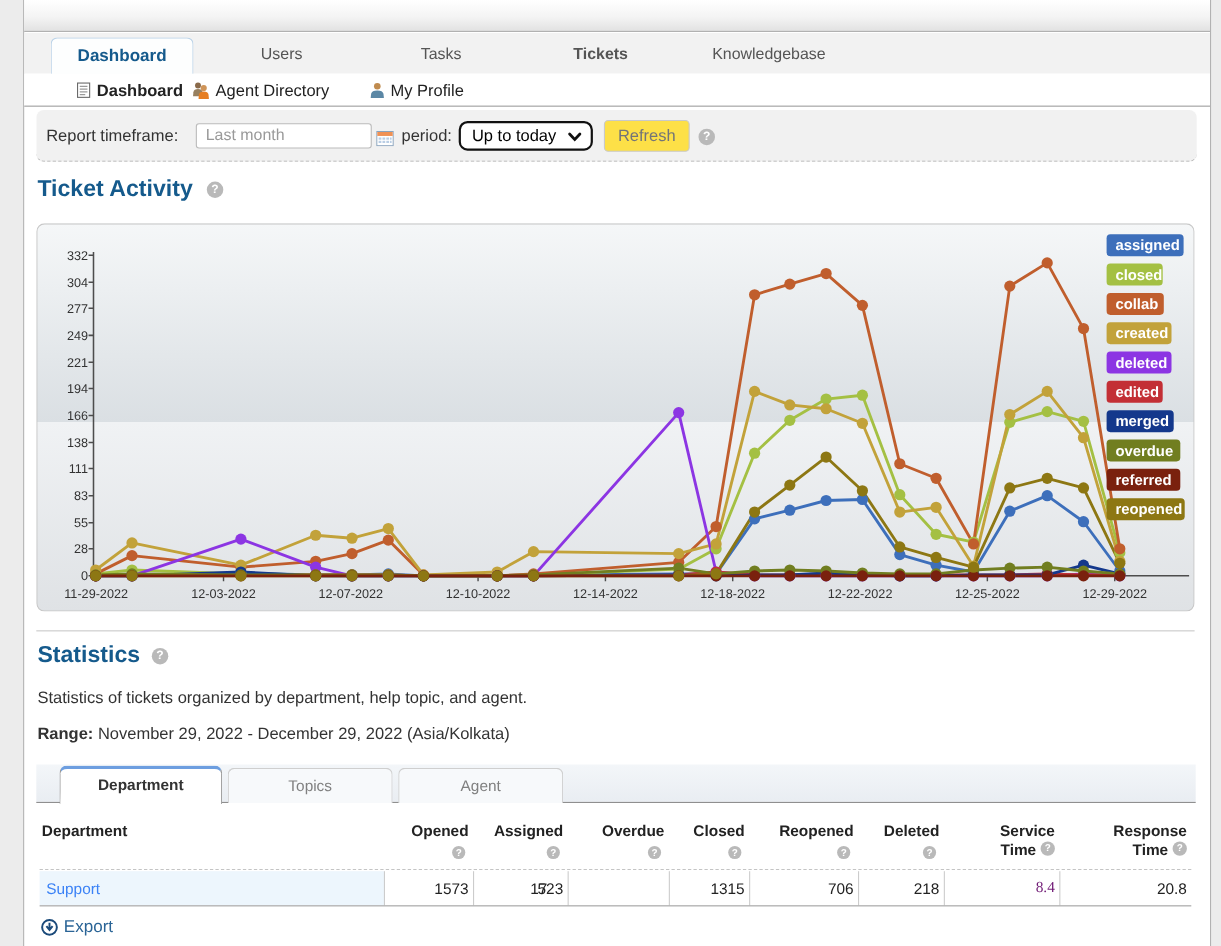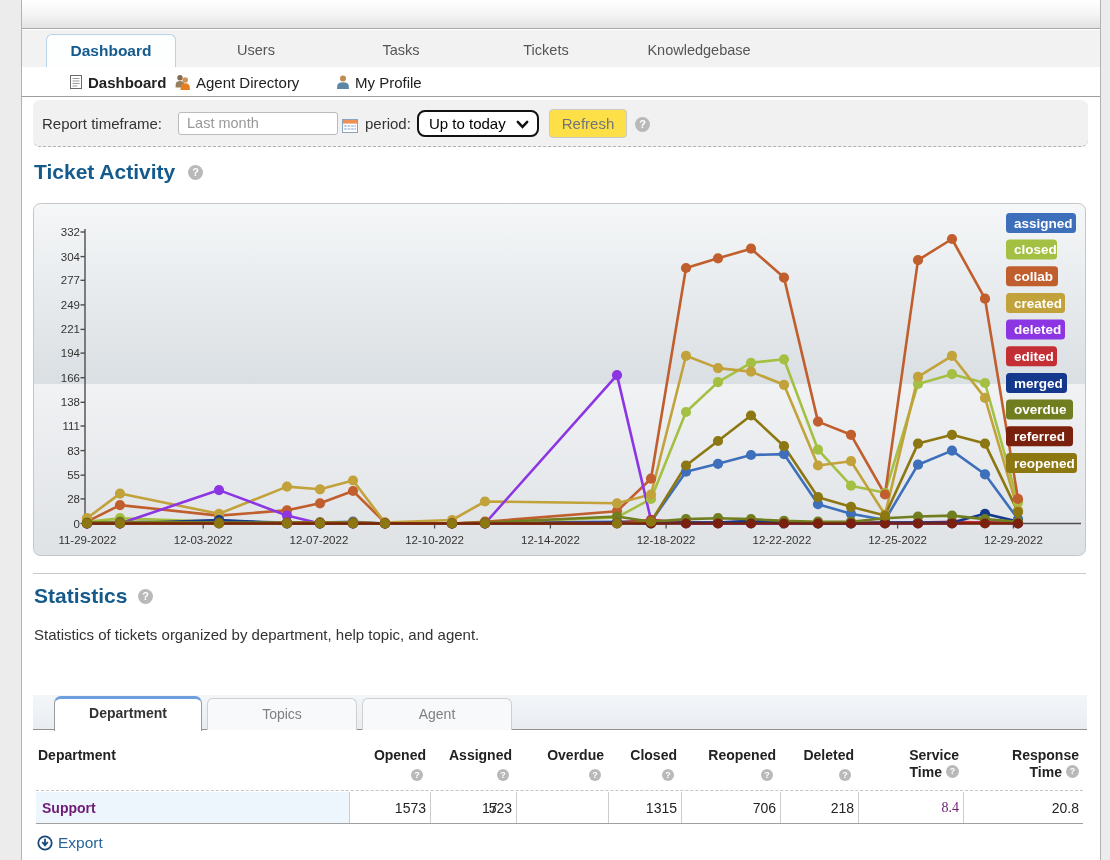--- a/index.html
+++ b/index.html
@@ -9,21 +9,21 @@
 .abs { position:absolute; }
 
 </style></head><body>
 <div id="page">
     <div id="container">
 <div class="abs" style="left:0;top:0;width:1078px;height:29px;background:linear-gradient(#ffffff, #f4f4f4 55%, #e2e2e2);border-bottom:1px solid #a9a9a9;"></div>
 <div class="abs" style="left:0;top:30px;width:1078px;height:37px;background:#f2f2f2;"></div>
 <div class="abs" style="left:24px;top:34px;width:130px;height:34px;background:#fdfefe;border:1px solid #b9d2e8;border-bottom:none;border-radius:6px 6px 0 0;color:#155a8c;font-weight:bold;font-size:15.5px;text-align:center;line-height:32px;">Dashboard</div>
 <div class="abs" style="left:169px;top:34px;width:130px;height:33px;color:#555;font-size:14.5px;text-align:center;line-height:32px;">Users</div>
 <div class="abs" style="left:314px;top:34px;width:130px;height:33px;color:#555;font-size:14.5px;text-align:center;line-height:32px;">Tasks</div>
-<div class="abs" style="left:459px;top:34px;width:130px;height:33px;color:#555;font-size:14.5px;text-align:center;line-height:32px;">Tickets</div>
+<div class="abs" style="left:459px;top:34px;width:130px;height:33px;color:#555;font-size:14.5px;text-align:center;line-height:32px;font-weight:bold;">Tickets</div>
 <div class="abs" style="left:612px;top:34px;width:130px;height:33px;color:#555;font-size:14.5px;text-align:center;line-height:32px;">Knowledgebase</div>
 <div class="abs" style="left:0;top:67px;width:1078px;height:30px;background:#fff;border-bottom:1px solid #9d9d9d;"></div>
 <svg class="abs" style="left:46px;top:74px;" width="16" height="16" viewBox="0 0 16 16">
 <rect x="2.5" y="1.5" width="11" height="13" fill="#ffffff" stroke="#6a6a6a" stroke-width="1"></rect>
 <line x1="4.5" y1="4.5" x2="11.5" y2="4.5" stroke="#9a9a9a" stroke-width="1"></line>
 <line x1="4.5" y1="7" x2="11.5" y2="7" stroke="#9a9a9a" stroke-width="1"></line>
 <line x1="4.5" y1="9.5" x2="11.5" y2="9.5" stroke="#9a9a9a" stroke-width="1"></line>
 <line x1="4.5" y1="12" x2="9.5" y2="12" stroke="#9a9a9a" stroke-width="1"></line>
 </svg>
 <div class="abs" style="left:66px;top:74px;font-size:15px;font-weight:bold;color:#222;">Dashboard</div>
@@ -377,20 +377,21 @@
 <rect x="973" y="223.2" width="67" height="20" rx="3.5" fill="#7a210e"></rect>
 <text x="981" y="237.8" font-size="13.5" font-weight="bold" fill="#fff" font-family="Liberation Sans, sans-serif">referred</text>
 <rect x="973" y="249.9" width="71" height="20" rx="3.5" fill="#8d7713"></rect>
 <text x="981" y="264.5" font-size="13.5" font-weight="bold" fill="#fff" font-family="Liberation Sans, sans-serif">reopened</text>
 <rect x="0.5" y="0.5" width="1052" height="352" rx="7" fill="none" stroke="#c6c6c6" stroke-width="1"></rect>
 </svg>
 <div class="abs" style="left:11px;top:573px;width:1053px;height:1px;background:#c9c9c9;"></div>
 <div class="abs" style="left:12px;top:584px;font-size:21px;font-weight:bold;color:#155a8c;">Statistics</div>
 <div style="position:absolute;left:116px;top:589px;width:15px;height:15px;border-radius:50%;background:#b9b9b9;color:#fff;font-size:11px;font-weight:bold;text-align:center;line-height:15px;">?</div>
 <div class="abs" style="left:12px;top:626px;font-size:15px;color:#333;">Statistics of tickets organized by department, help topic, and agent.</div>
+<div class="abs" style="left:12px;top:659px;font-size:15px;color:#333;"><b>Range:</b> November 29, 2022 - December 29, 2022 (Asia/Kolkata)</div>
 <div class="abs" style="left:11px;top:695px;width:1054px;height:35px;background:linear-gradient(#f3f6f9,#e9edf2);border-bottom:1px solid #8f8f8f;"></div>
 <div class="abs" style="left:185px;top:698px;width:150px;height:32px;background:#f7f9fb;border:1px solid #cfcfcf;border-bottom:none;border-radius:6px 6px 0 0;color:#808080;font-size:14px;text-align:center;line-height:30px;">Topics</div>
 <div class="abs" style="left:340px;top:698px;width:150px;height:32px;background:#f7f9fb;border:1px solid #cfcfcf;border-bottom:none;border-radius:6px 6px 0 0;color:#808080;font-size:14px;text-align:center;line-height:30px;">Agent</div>
 <div class="abs" style="left:32px;top:696px;width:148px;height:35px;background:#fff;border:1px solid #9a9a9a;border-top:3px solid #6d9ee0;border-bottom:none;border-radius:7px 7px 0 0;color:#333;font-weight:bold;font-size:14px;text-align:center;line-height:29px;">Department</div>
 <div class="abs" style="left:16px;top:747px;font-size:14px;font-weight:bold;color:#222;">Department</div>
 <div class="abs" style="left:254px;top:747px;width:150px;text-align:right;font-size:14px;font-weight:bold;color:#222;">Opened</div>
 <div style="position:absolute;left:389px;top:769px;width:12px;height:12px;border-radius:50%;background:#b9b9b9;color:#fff;font-size:9px;font-weight:bold;text-align:center;line-height:12px;">?</div>
 <div class="abs" style="left:340px;top:747px;width:150px;text-align:right;font-size:14px;font-weight:bold;color:#222;">Assigned</div>
 <div style="position:absolute;left:475px;top:769px;width:12px;height:12px;border-radius:50%;background:#b9b9b9;color:#fff;font-size:9px;font-weight:bold;text-align:center;line-height:12px;">?</div>
 <div class="abs" style="left:432px;top:747px;width:150px;text-align:right;font-size:14px;font-weight:bold;color:#222;">Overdue</div>
@@ -402,21 +403,21 @@
 <div class="abs" style="left:682px;top:747px;width:150px;text-align:right;font-size:14px;font-weight:bold;color:#222;">Deleted</div>
 <div style="position:absolute;left:817px;top:769px;width:12px;height:12px;border-radius:50%;background:#b9b9b9;color:#fff;font-size:9px;font-weight:bold;text-align:center;line-height:12px;">?</div>
 <div class="abs" style="left:787px;top:747px;width:150px;text-align:right;font-size:14px;font-weight:bold;color:#222;">Service</div>
 <div class="abs" style="left:770px;top:764px;width:150px;text-align:right;font-size:14px;font-weight:bold;color:#222;">Time</div>
 <div style="position:absolute;left:924px;top:765px;width:13px;height:13px;border-radius:50%;background:#b9b9b9;color:#fff;font-size:9px;font-weight:bold;text-align:center;line-height:13px;">?</div>
 <div class="abs" style="left:907px;top:747px;width:150px;text-align:right;font-size:14px;font-weight:bold;color:#222;">Response</div>
 <div class="abs" style="left:890px;top:764px;width:150px;text-align:right;font-size:14px;font-weight:bold;color:#222;">Time</div>
 <div style="position:absolute;left:1044px;top:765px;width:13px;height:13px;border-radius:50%;background:#b9b9b9;color:#fff;font-size:9px;font-weight:bold;text-align:center;line-height:13px;">?</div>
 <div class="abs" style="left:14px;top:790px;width:1047px;height:0;border-top:1px dashed #c4c4c4;"></div>
 <div class="abs" style="left:14px;top:792px;width:313px;height:31px;background:#edf6fd;"></div>
-<div class="abs" style="left:20px;top:800px;font-size:14px;font-weight:bold;color:#701a75;">Support</div>
+<div class="abs" style="left:20px;top:800px;font-size:14px;font-weight:normal;color:#3b82f6;">Support</div>
 <div class="abs" style="left:282px;top:800px;width:122px;text-align:right;font-size:14px;color:#222;">1573</div>
 <div class="abs" style="left:368px;top:800px;width:122px;text-align:right;font-size:14px;color:#222;">523</div>
 <div class="abs" style="left:460px;top:800px;width:122px;text-align:left;font-size:14px;color:#222;">17</div>
 <div class="abs" style="left:533px;top:800px;width:122px;text-align:right;font-size:14px;color:#222;">1315</div>
 <div class="abs" style="left:632px;top:800px;width:122px;text-align:right;font-size:14px;color:#222;">706</div>
 <div class="abs" style="left:710px;top:800px;width:122px;text-align:right;font-size:14px;color:#222;">218</div>
 <div class="abs" style="left:815px;top:800px;width:122px;text-align:right;font-size:14px;color:#701a75;font-family:Liberation Serif, serif;">8.4</div>
 <div class="abs" style="left:935px;top:800px;width:122px;text-align:right;font-size:14px;color:#222;">20.8</div>
 <div class="abs" style="left:327px;top:792px;width:1px;height:31px;background:#ccc;"></div>
 <div class="abs" style="left:408px;top:792px;width:1px;height:31px;background:#ccc;"></div>

